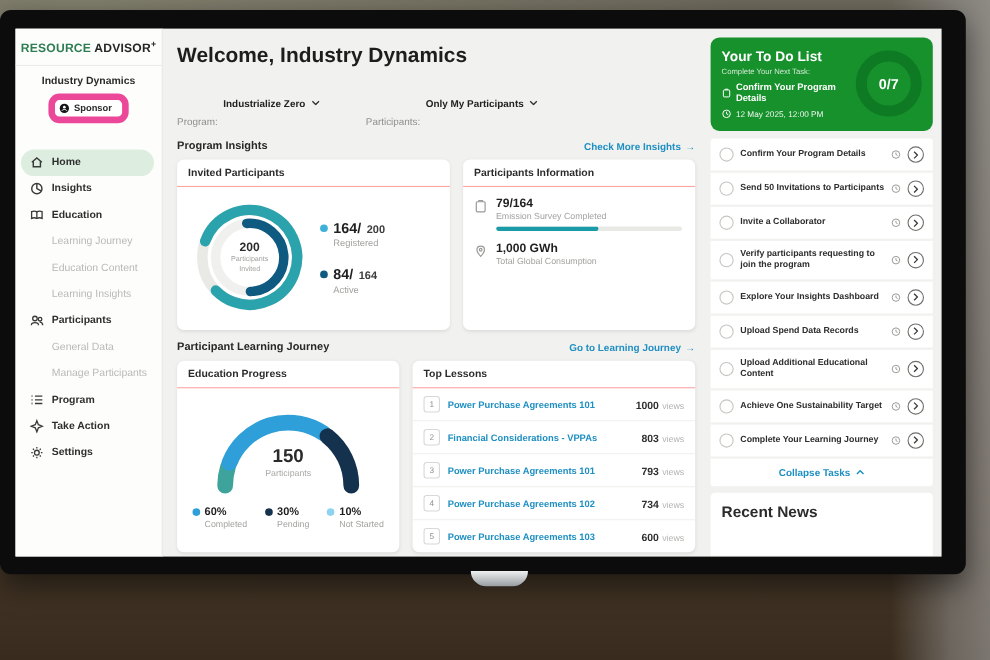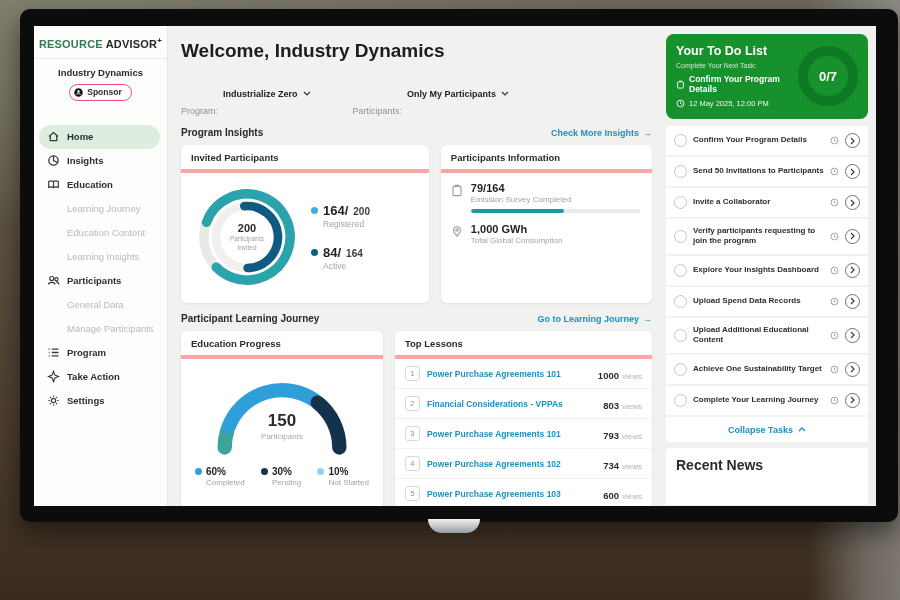--- a/index.html
+++ b/index.html
@@ -2,34 +2,34 @@
 <html><head>
 <meta charset="utf-8">
 <style>
   html,body{margin:0;padding:0;}
   body{width:900px;height:600px;overflow:hidden;font-family:"Liberation Sans",sans-serif;}
   .scene{position:relative;width:900px;height:600px;
     background:
       linear-gradient(90deg, rgba(140,138,130,0) 90%, rgba(150,148,146,.55) 96%, rgba(160,158,156,.65) 100%),
       radial-gradient(120% 70% at 8% 0%, #82806e 0%, rgba(130,128,110,0) 55%),
       linear-gradient(180deg, #6e6a5d 0%, #5d5346 35%, #4c3e2e 70%, #392c1e 100%);}
-  .monitor{position:absolute;left:20px;top:9px;width:878px;height:513px;background:#0c0c0c;
+  .monitor{position:absolute;left:0;top:9px;width:878px;height:513px;background:#0c0c0c;
     border-radius:10px;box-shadow:0 10px 26px rgba(0,0,0,.5);}
   .stand{position:absolute;left:428px;top:519px;width:52px;height:14px;
     background:linear-gradient(180deg,#eef1f1,#979da0);border-radius:0 0 30px 30px;}
   .screen{position:absolute;left:14px;top:17px;right:22px;bottom:16px;background:#f1f1ef;overflow:hidden;display:flex;}
 
   
   .sidebar{flex:0 0 134px;background:#fdfdfc;border-right:1px solid #e6e6e3;padding-top:10px;box-sizing:border-box;}
   .logo{text-align:center;font-size:11px;font-weight:bold;letter-spacing:.2px;white-space:nowrap;}
   .logo .g{color:#2f7d52;} .logo .d{color:#262626;} .logo .plus{color:#262626;font-size:8px;vertical-align:super;}
   .logo-divider{border-bottom:1px solid #ececea;margin:8px 0 8px;}
   .org{text-align:center;font-size:9.5px;font-weight:bold;color:#2b2b2b;}
   .sponsor{display:flex;align-items:center;gap:4px;width:fit-content;margin:6px auto 0;
-    border:1px solid #ec4899;border-radius:10px;padding:2px 9px 2px 4px;font-size:8.5px;font-weight:bold;color:#2b2b2b;background:#fff;}
+    border:6px solid #ec4899;border-radius:10px;padding:2px 9px 2px 4px;font-size:8.5px;font-weight:bold;color:#2b2b2b;background:#fff;}
   .nav{margin-top:24px;}
   .nav-item{display:flex;align-items:center;gap:7px;height:24px;padding-left:13px;font-size:9.5px;font-weight:bold;color:#2e2e2e;cursor:pointer;}
   .nav-item.active{background:#ddeee1;border-radius:12px;margin:0 7px 0 5px;padding-left:8px;}
   .nav-sub{display:flex;align-items:center;height:24px;padding-left:33px;font-size:9.5px;color:#b9b9b5;cursor:pointer;}
   .nav-icon{width:13px;height:13px;display:inline-flex;color:#3a3a3a;flex:0 0 13px;}
   .nav-icon svg,.mini svg{width:100%;height:100%;}
 
   
   .main{flex:1;min-width:0;padding:6px 12px 0 13px;box-sizing:border-box;}
   .welcome{font-size:19px;font-weight:bold;color:#1d1d1d;margin:8px 0 9px;}
@@ -38,21 +38,21 @@
   .filter-label{color:#8f8f8c;margin-top:35px;}
   .filter-value{font-weight:bold;color:#222;}
   .chev{display:inline-flex;width:8px;height:5px;}
   .section-row{display:flex;justify-content:space-between;align-items:center;margin:2px 0 7px;}
   .section-title{font-size:10px;font-weight:bold;color:#282828;}
   .section-link{display:flex;align-items:center;gap:4px;font-size:9px;font-weight:bold;color:#1e8fc2;cursor:pointer;}
   .cards{display:flex;gap:12px;margin-bottom:10px;}
   .card{background:#fff;border-radius:6px;box-shadow:0 1px 3px rgba(0,0,0,.08);min-width:0;}
   .cards.r1 .card.c1{flex:1.08;} .cards.r1 .card.c2{flex:.92;}
   .cards.r2 .card.c1{flex:.88;} .cards.r2 .card.c2{flex:1.12;}
-  .card-h{padding:7px 10px 6px;font-size:9.5px;font-weight:bold;color:#2b2b2b;border-bottom:4px solid #fca5a5;}
+  .card-h{padding:7px 10px 6px;font-size:9.5px;font-weight:bold;color:#2b2b2b;border-bottom:1px solid #fca5a5;}
 
   
   .donut-wrap{display:flex;align-items:center;gap:8px;padding:8px 4px 10px 10px;}
   .donut-box{position:relative;width:112px;height:112px;flex:0 0 112px;}
   .donut-center{position:absolute;inset:0;display:flex;flex-direction:column;align-items:center;justify-content:center;text-align:center;}
   .donut-center .v{font-size:11px;font-weight:bold;color:#2b2b2b;}
   .donut-center .l{font-size:6.5px;color:#a2a2a0;width:48px;line-height:1.35;margin-top:1px;}
   .legend-col{display:flex;flex-direction:column;gap:16px;}
   .li-line{display:flex;align-items:baseline;gap:5px;}
   .dot{width:7px;height:7px;border-radius:50%;flex:0 0 7px;align-self:center;}

